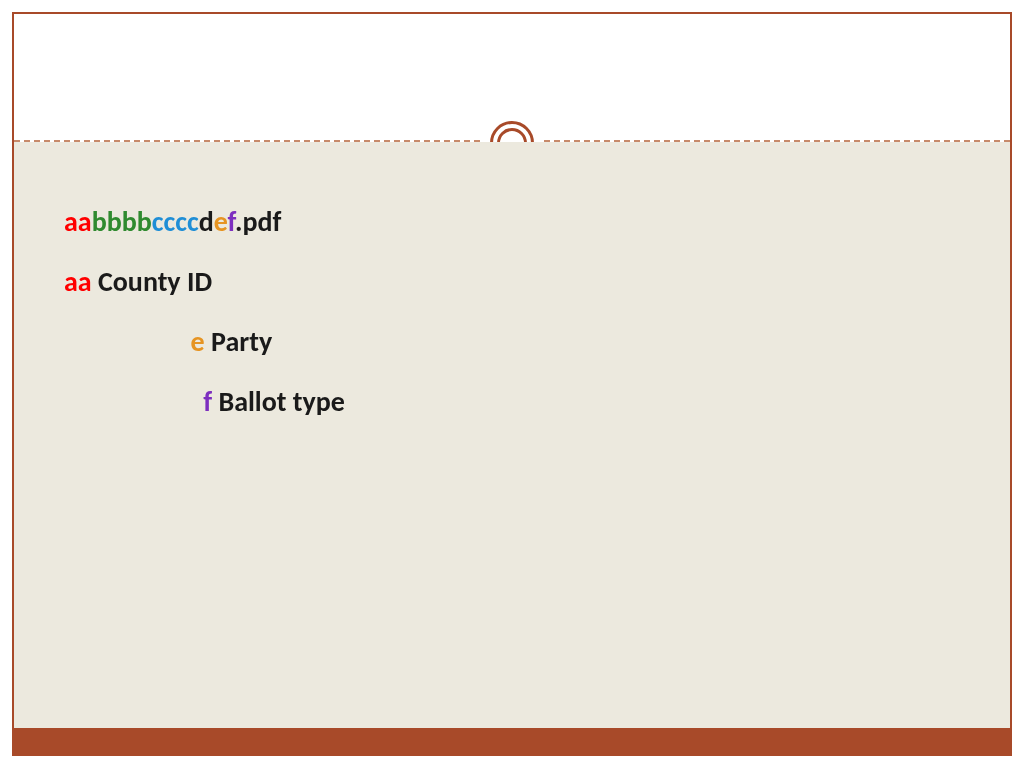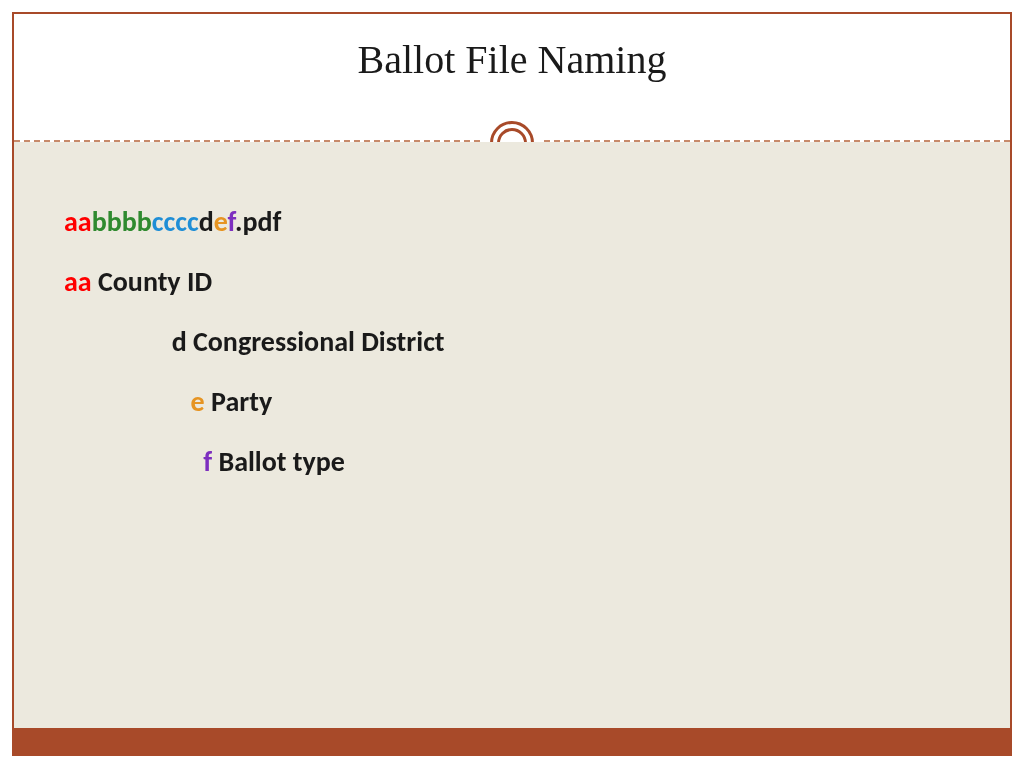--- a/index.html
+++ b/index.html
@@ -95,40 +95,36 @@
     width: 100%;
     height: 26px;
     background: #a84a29;
   }
 </style>
 </head>
 <body>
 
 <div class="frame">
 
-  <div class="title-area">
-    <div class="title">Ballot File Naming</div>
-  </div>
 
   <div class="divider-wrap">
     <div class="dashed-line"></div>
     <div class="ring"></div>
   </div>
 
   <div class="body-area">
 
     <div class="content">
 
       <div class="line"><span class="c-red">aa</span><span class="c-green">bbbb</span><span class="c-blue">cccc</span><span class="c-black">d</span><span class="c-orange">e</span><span class="c-purple">f</span><span class="c-black">.pdf</span></div>
 
       <div class="line"><span></span><span class="c-red">aa</span><span class="c-black"> County ID</span></div>
 
 
 
-      <div class="line"><span>                 </span><span class="c-black">d</span><span class="c-black"> Congressional District</span></div>
 
       <div class="line"><span>                    </span><span class="c-orange">e</span><span class="c-black"> Party</span></div>
 
       <div class="line"><span>                      </span><span class="c-purple">f</span><span class="c-black"> Ballot type</span></div>
 
     </div>
 
     <div class="footer-bar"></div>
   </div>
 

